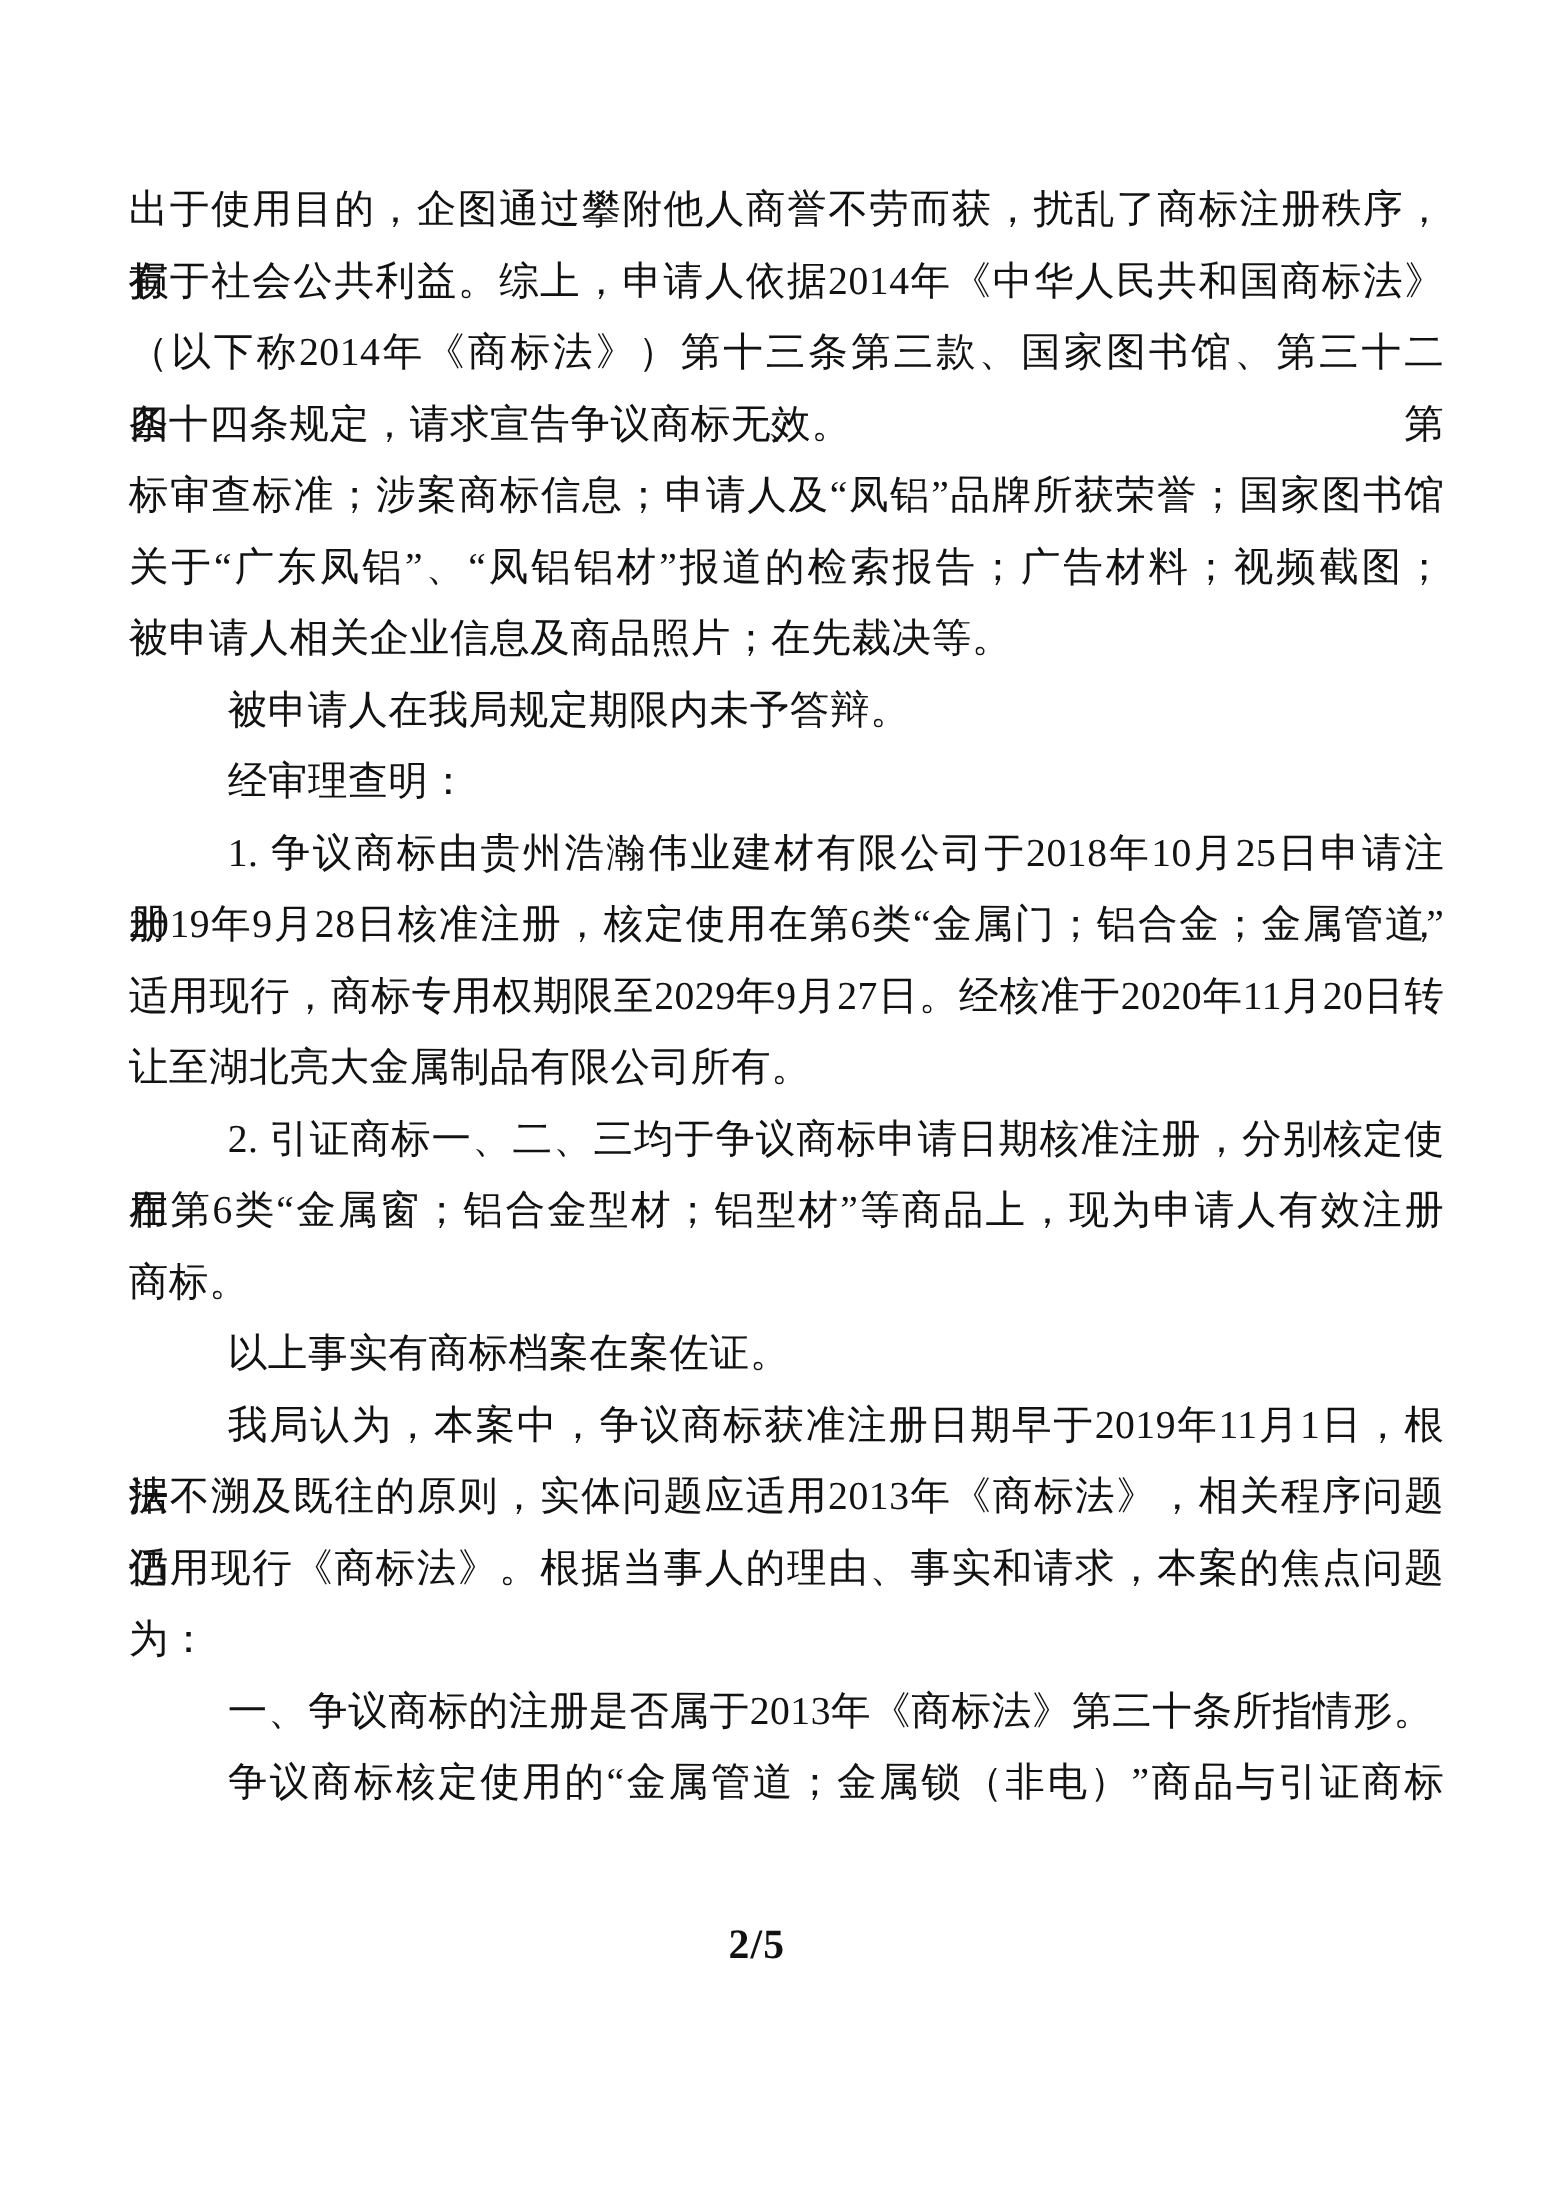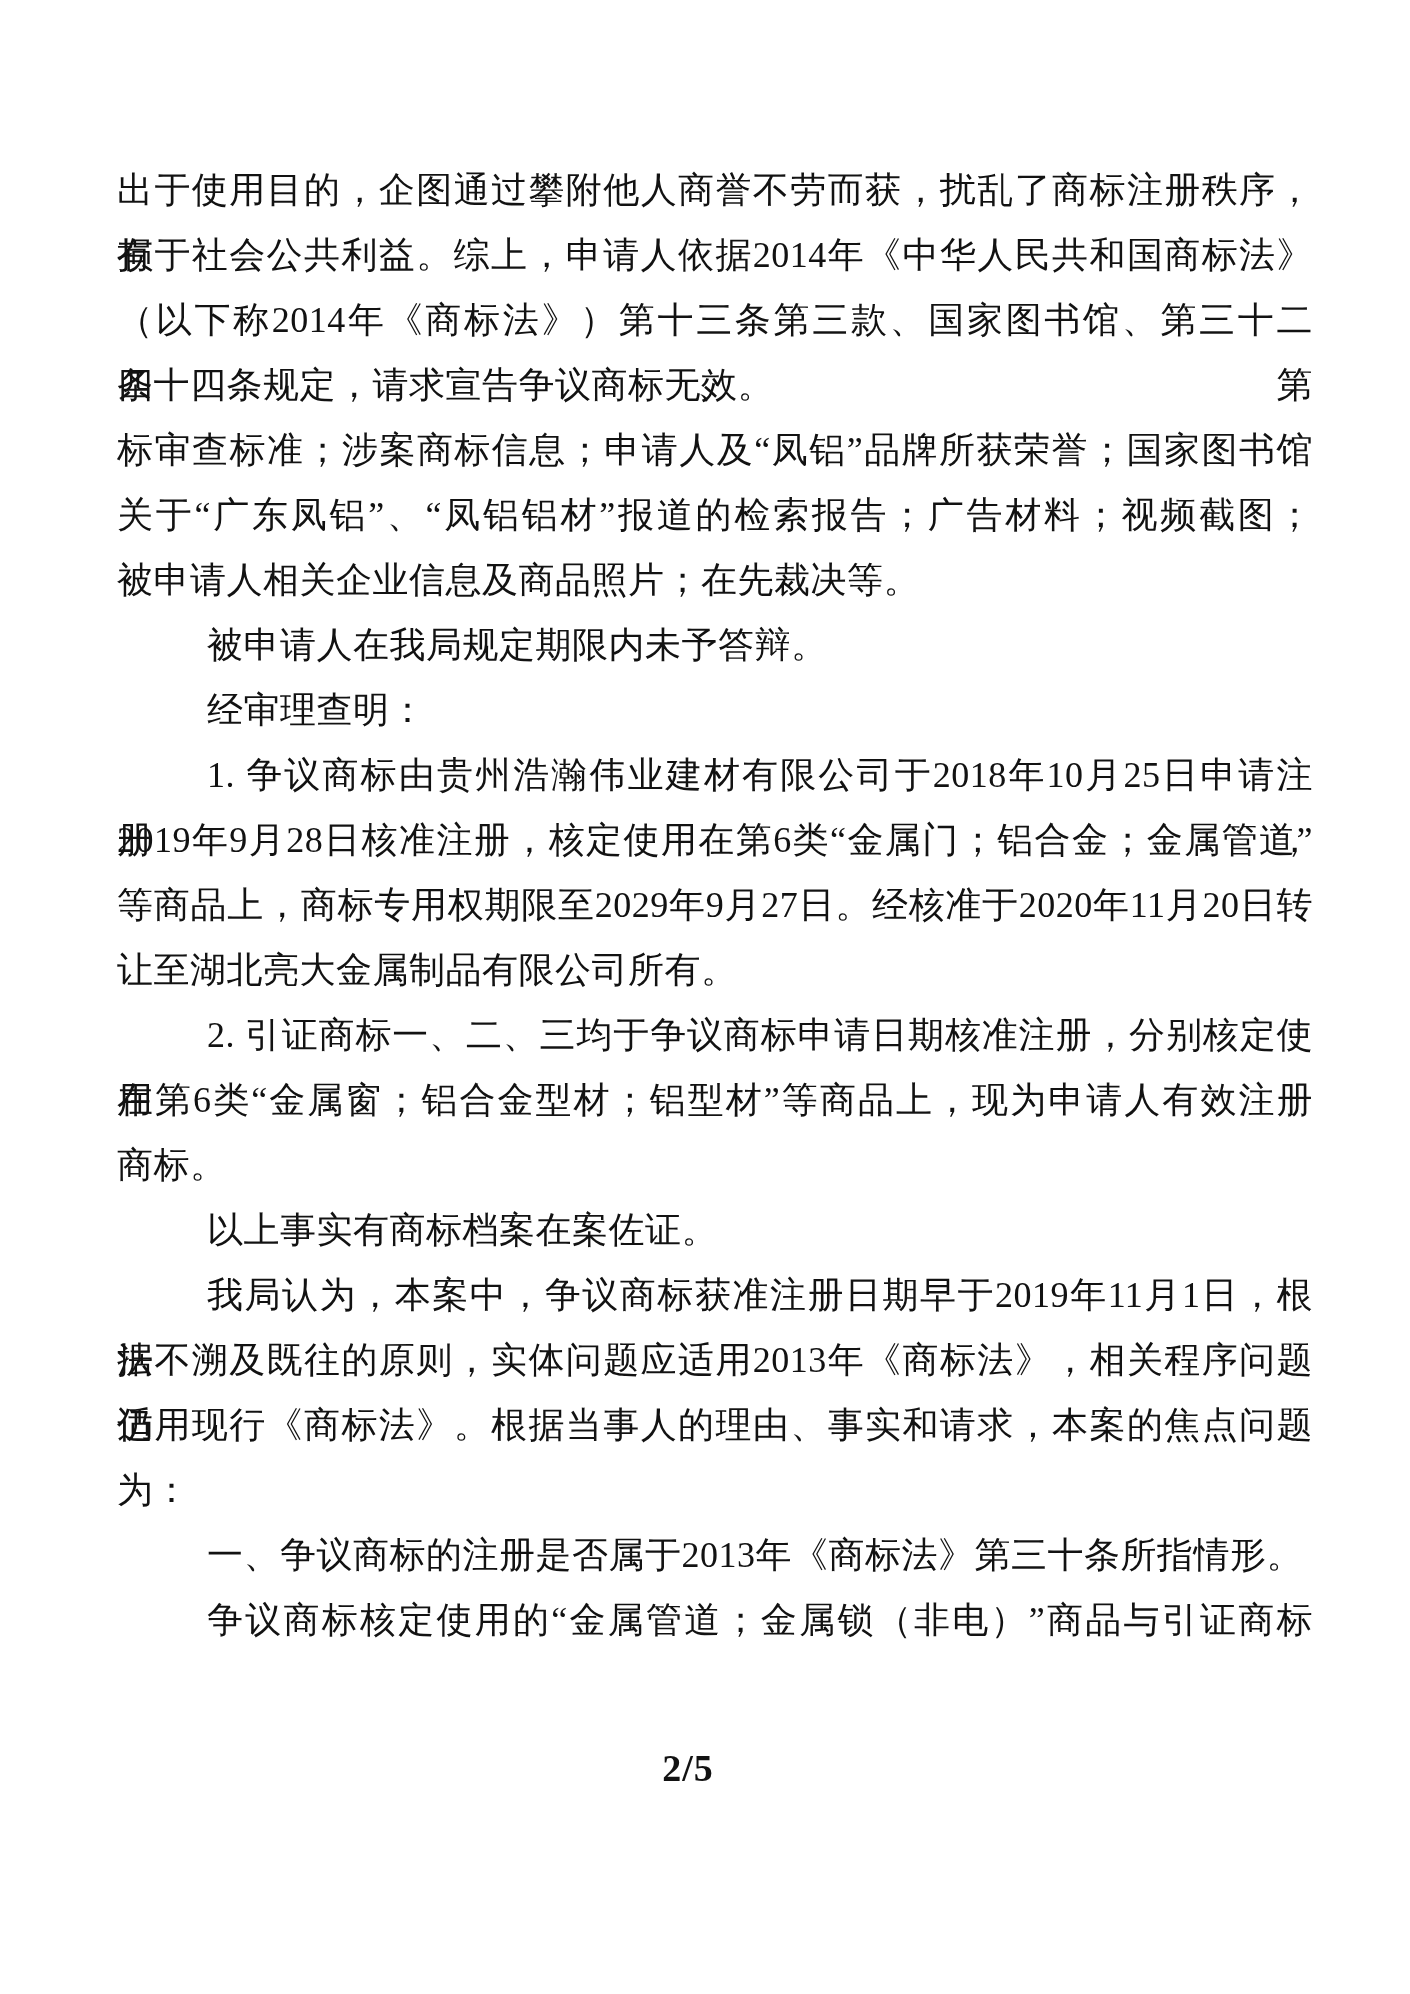--- a/index.html
+++ b/index.html
@@ -60,21 +60,21 @@
     <div class="ln j">损于社会公共利益。综上，申请人依据2014年《中华人民共和国商标法》</div>
     <div class="ln j">（以下称2014年《商标法》）第十三条第三款、国家图书馆、第三十二条、第</div>
     <div class="ln">四十四条规定，请求宣告争议商标无效。</div>
     <div class="ln j">标审查标准；涉案商标信息；申请人及“凤铝”品牌所获荣誉；国家图书馆</div>
     <div class="ln j">关于“广东凤铝”、“凤铝铝材”报道的检索报告；广告材料；视频截图；</div>
     <div class="ln">被申请人相关企业信息及商品照片；在先裁决等。</div>
     <div class="ln ind">被申请人在我局规定期限内未予答辩。</div>
     <div class="ln ind">经审理查明：</div>
     <div class="ln ind j">1. 争议商标由贵州浩瀚伟业建材有限公司于2018年10月25日申请注册，</div>
     <div class="ln j">2019年9月28日核准注册，核定使用在第6类“金属门；铝合金；金属管道”</div>
-    <div class="ln j">等商品上，商标专用权期限至2029年9月27日。经核准于2020年11月20日转</div>
+    <div class="ln j">适用现行，商标专用权期限至2029年9月27日。经核准于2020年11月20日转</div>
     <div class="ln">让至湖北亮大金属制品有限公司所有。</div>
     <div class="ln ind j">2. 引证商标一、二、三均于争议商标申请日期核准注册，分别核定使用</div>
     <div class="ln j">在第6类“金属窗；铝合金型材；铝型材”等商品上，现为申请人有效注册</div>
     <div class="ln">商标。</div>
     <div class="ln ind">以上事实有商标档案在案佐证。</div>
     <div class="ln ind j">我局认为，本案中，争议商标获准注册日期早于2019年11月1日，根据</div>
     <div class="ln j">法不溯及既往的原则，实体问题应适用2013年《商标法》，相关程序问题仍</div>
     <div class="ln j">适用现行《商标法》。根据当事人的理由、事实和请求，本案的焦点问题</div>
     <div class="ln">为：</div>
     <div class="ln ind b">一、争议商标的注册是否属于2013年《商标法》第三十条所指情形。</div>

